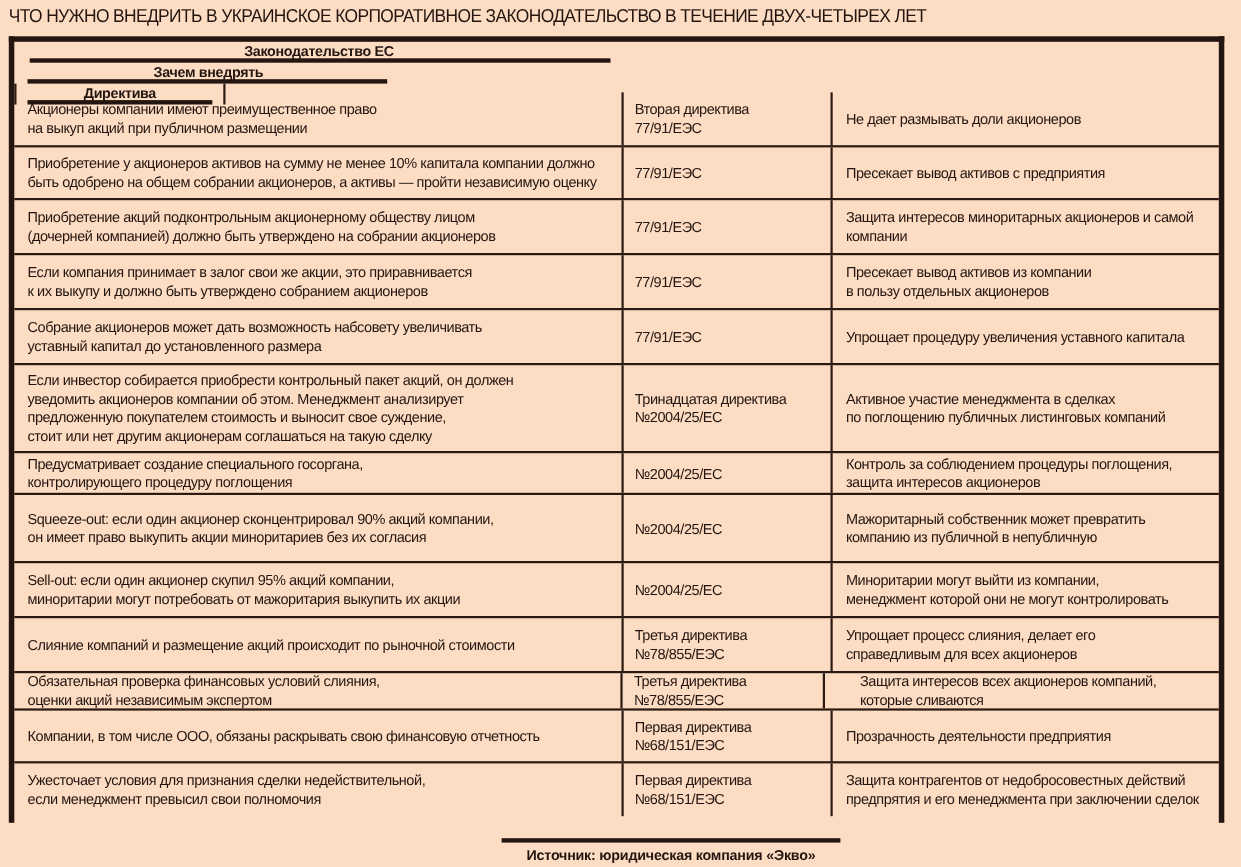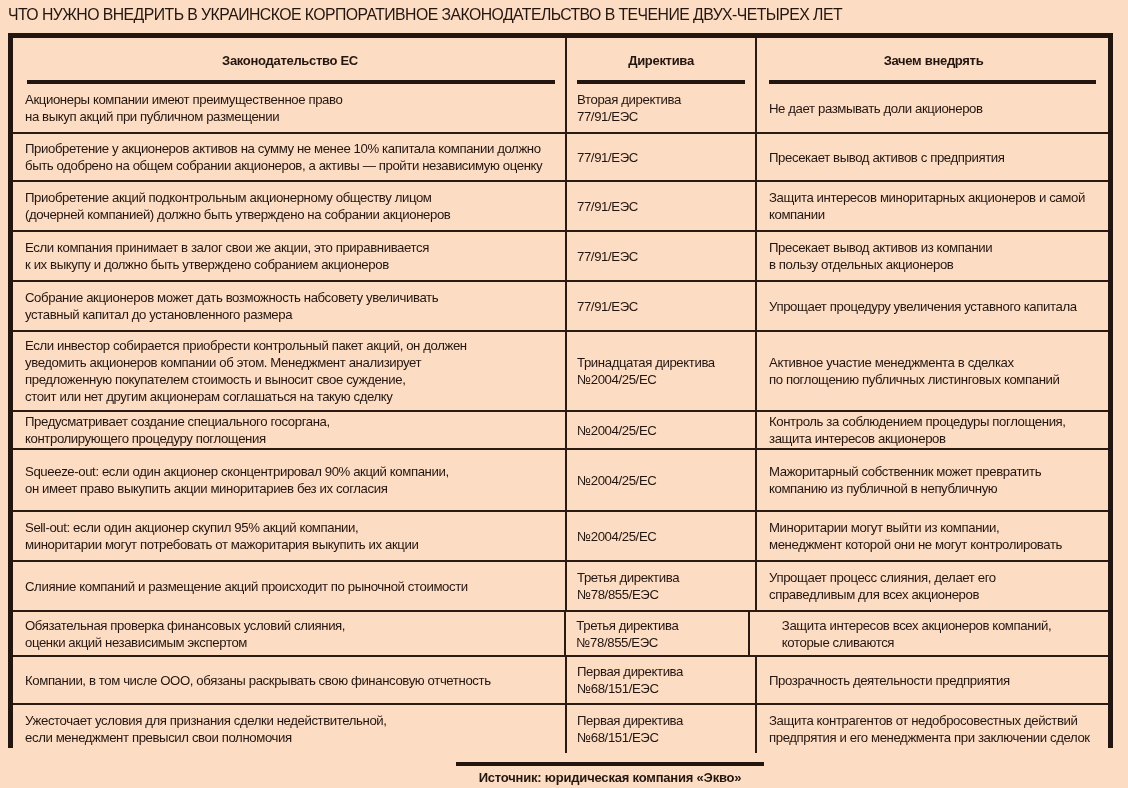--- a/index.html
+++ b/index.html
@@ -28,21 +28,21 @@
   .row.last { border-bottom: none; }
   .cell {
     box-sizing: border-box; display: flex; align-items: center;
     font-size: 13.2px; line-height: 17px; letter-spacing: -0.4px;
     padding: 0 10px 0 12px;
   }
   .c1 { width: 552px; }
   .c2 { width: 192px; border-left: 2px solid #2a1a12; border-right: 2px solid #2a1a12; padding-left: 10px; }
   .c3 { width: 351px; padding-left: 12px; }
   .cell span { white-space: pre-line; display: block; }
-  .hdr { height: 46px; border-bottom: none; }
+  .hdr { height: 46px; border-bottom: none; flex-direction: column; }
   .hdr .cell {
     justify-content: center; font-weight: bold; font-size: 13px; letter-spacing: -0.3px;
     position: relative; padding-bottom: 2px;
   }
   .hdr .cell::after {
     content: ""; position: absolute; bottom: 0; height: 4px; background: #231610;
   }
   .hdr .c1::after { left: 14px; right: 10px; }
   .hdr .c2::after { left: 10px; right: 10px; }
   .hdr .c3::after { left: 12px; right: 12px; }
@@ -57,25 +57,25 @@
 
 <div class="title">ЧТО НУЖНО ВНЕДРИТЬ В УКРАИНСКОЕ КОРПОРАТИВНОЕ ЗАКОНОДАТЕЛЬСТВО В ТЕЧЕНИЕ ДВУХ-ЧЕТЫРЕХ ЛЕТ</div>
 
 <div class="frame"></div>
 
 <div class="grid">
   <div class="row hdr">
     <div class="cell c1">
         <span>Законодательство ЕС</span>
       </div>
+    <div class="cell c3">
+        <span>Зачем внедрять</span>
+      </div>
     <div class="cell c2">
         <span>Директива</span>
-      </div>
-    <div class="cell c3">
-        <span>Зачем внедрять</span>
       </div>
   </div>
   <div id="rows">
       <div class="row" style="height: 50px;">
         <div class="cell c1">
           <span>Акционеры компании имеют преимущественное право
 на выкуп акций при публичном размещении</span>
         </div>
         <div class="cell c2">
           <span>Вторая директива
@@ -196,21 +196,21 @@
         </div>
         <div class="cell c2">
           <span>Третья директива
 №78/855/ЕЭС</span>
         </div>
         <div class="cell c3">
           <span>Упрощает процесс слияния, делает его
 справедливым для всех акционеров</span>
         </div>
       </div>
-      <div class="row" style="height: 45px; gap: 20px;">
+      <div class="row" style="height: 34px; gap: 20px;">
         <div class="cell c1">
           <span>Обязательная проверка финансовых условий слияния,
 оценки акций независимым экспертом</span>
         </div>
         <div class="cell c2">
           <span>Третья директива
 №78/855/ЕЭС</span>
         </div>
         <div class="cell c3">
           <span>Защита интересов всех акционеров компаний,

